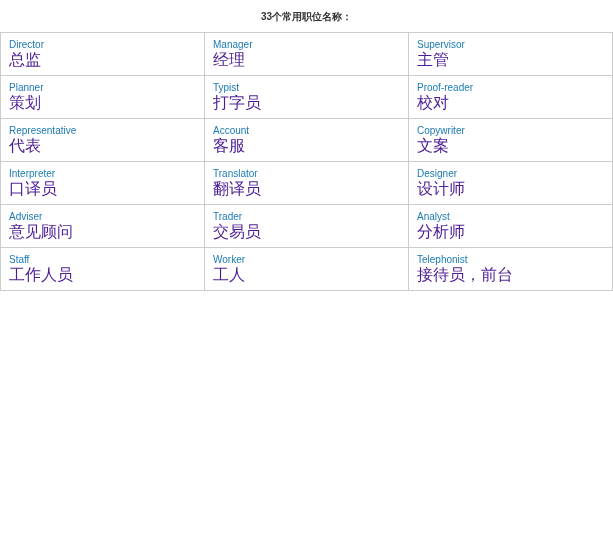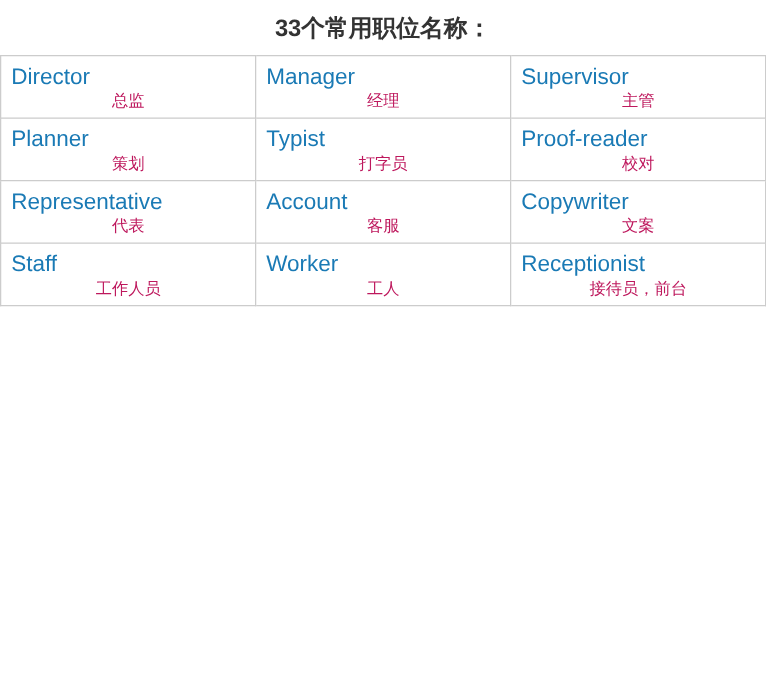--- a/index.html
+++ b/index.html
@@ -4,46 +4,45 @@
   <style>
     * { margin: 0; padding: 0; box-sizing: border-box; }
     body {
       font-family: Arial, sans-serif;
       background: #fff;
       width: 613px;
       min-height: 548px;
     }
     .page-title {
       text-align: center;
-      font-size: 19px;
+      font-size: 10px;
       font-weight: bold;
       color: #333;
       padding: 10px 0 8px 0;
     }
     .grid-container {
       width: 100%;
       border-collapse: collapse;
     }
     .grid-container td {
       width: 33.33%;
       padding: 6px 8px 4px 8px;
       border: 1px solid #ccc;
       vertical-align: top;
     }
     .job-en {
       color: #1a7ab5;
-      font-size: 18px;
+      font-size: 10px;
       font-weight: normal;
       display: block;
     }
     .job-zh {
-      color: #be185d;
-      font-size: 13px;
+      color: #4c1d95;
+      font-size: 16px;
       display: block;
-      text-align: center;
     }
   </style>
 </head>
 <body>
 
 <div class="page-title">33个常用职位名称：</div>
 
 <table class="grid-container">
   <tbody id="jobs-tbody">
   <tr>
@@ -83,26 +82,54 @@
           <span class="job-en">Account</span>
           <span class="job-zh">客服</span>
         </td>
         <td>
           <span class="job-en">Copywriter</span>
           <span class="job-zh">文案</span>
         </td>
       </tr>
       <tr>
         <td>
+          <span class="job-en">Interpreter</span>
+          <span class="job-zh">口译员</span>
+        </td>
+        <td>
+          <span class="job-en">Translator</span>
+          <span class="job-zh">翻译员</span>
+        </td>
+        <td>
+          <span class="job-en">Designer</span>
+          <span class="job-zh">设计师</span>
+        </td>
+      </tr>
+      <tr>
+        <td>
+          <span class="job-en">Adviser</span>
+          <span class="job-zh">意见顾问</span>
+        </td>
+        <td>
+          <span class="job-en">Trader</span>
+          <span class="job-zh">交易员</span>
+        </td>
+        <td>
+          <span class="job-en">Analyst</span>
+          <span class="job-zh">分析师</span>
+        </td>
+      </tr>
+      <tr>
+        <td>
           <span class="job-en">Staff</span>
           <span class="job-zh">工作人员</span>
         </td>
         <td>
           <span class="job-en">Worker</span>
           <span class="job-zh">工人</span>
         </td>
         <td>
-          <span class="job-en">Receptionist</span>
+          <span class="job-en">Telephonist</span>
           <span class="job-zh">接待员，前台</span>
         </td>
       </tr>
     </tbody>
 </table>
 
 </body></html>

